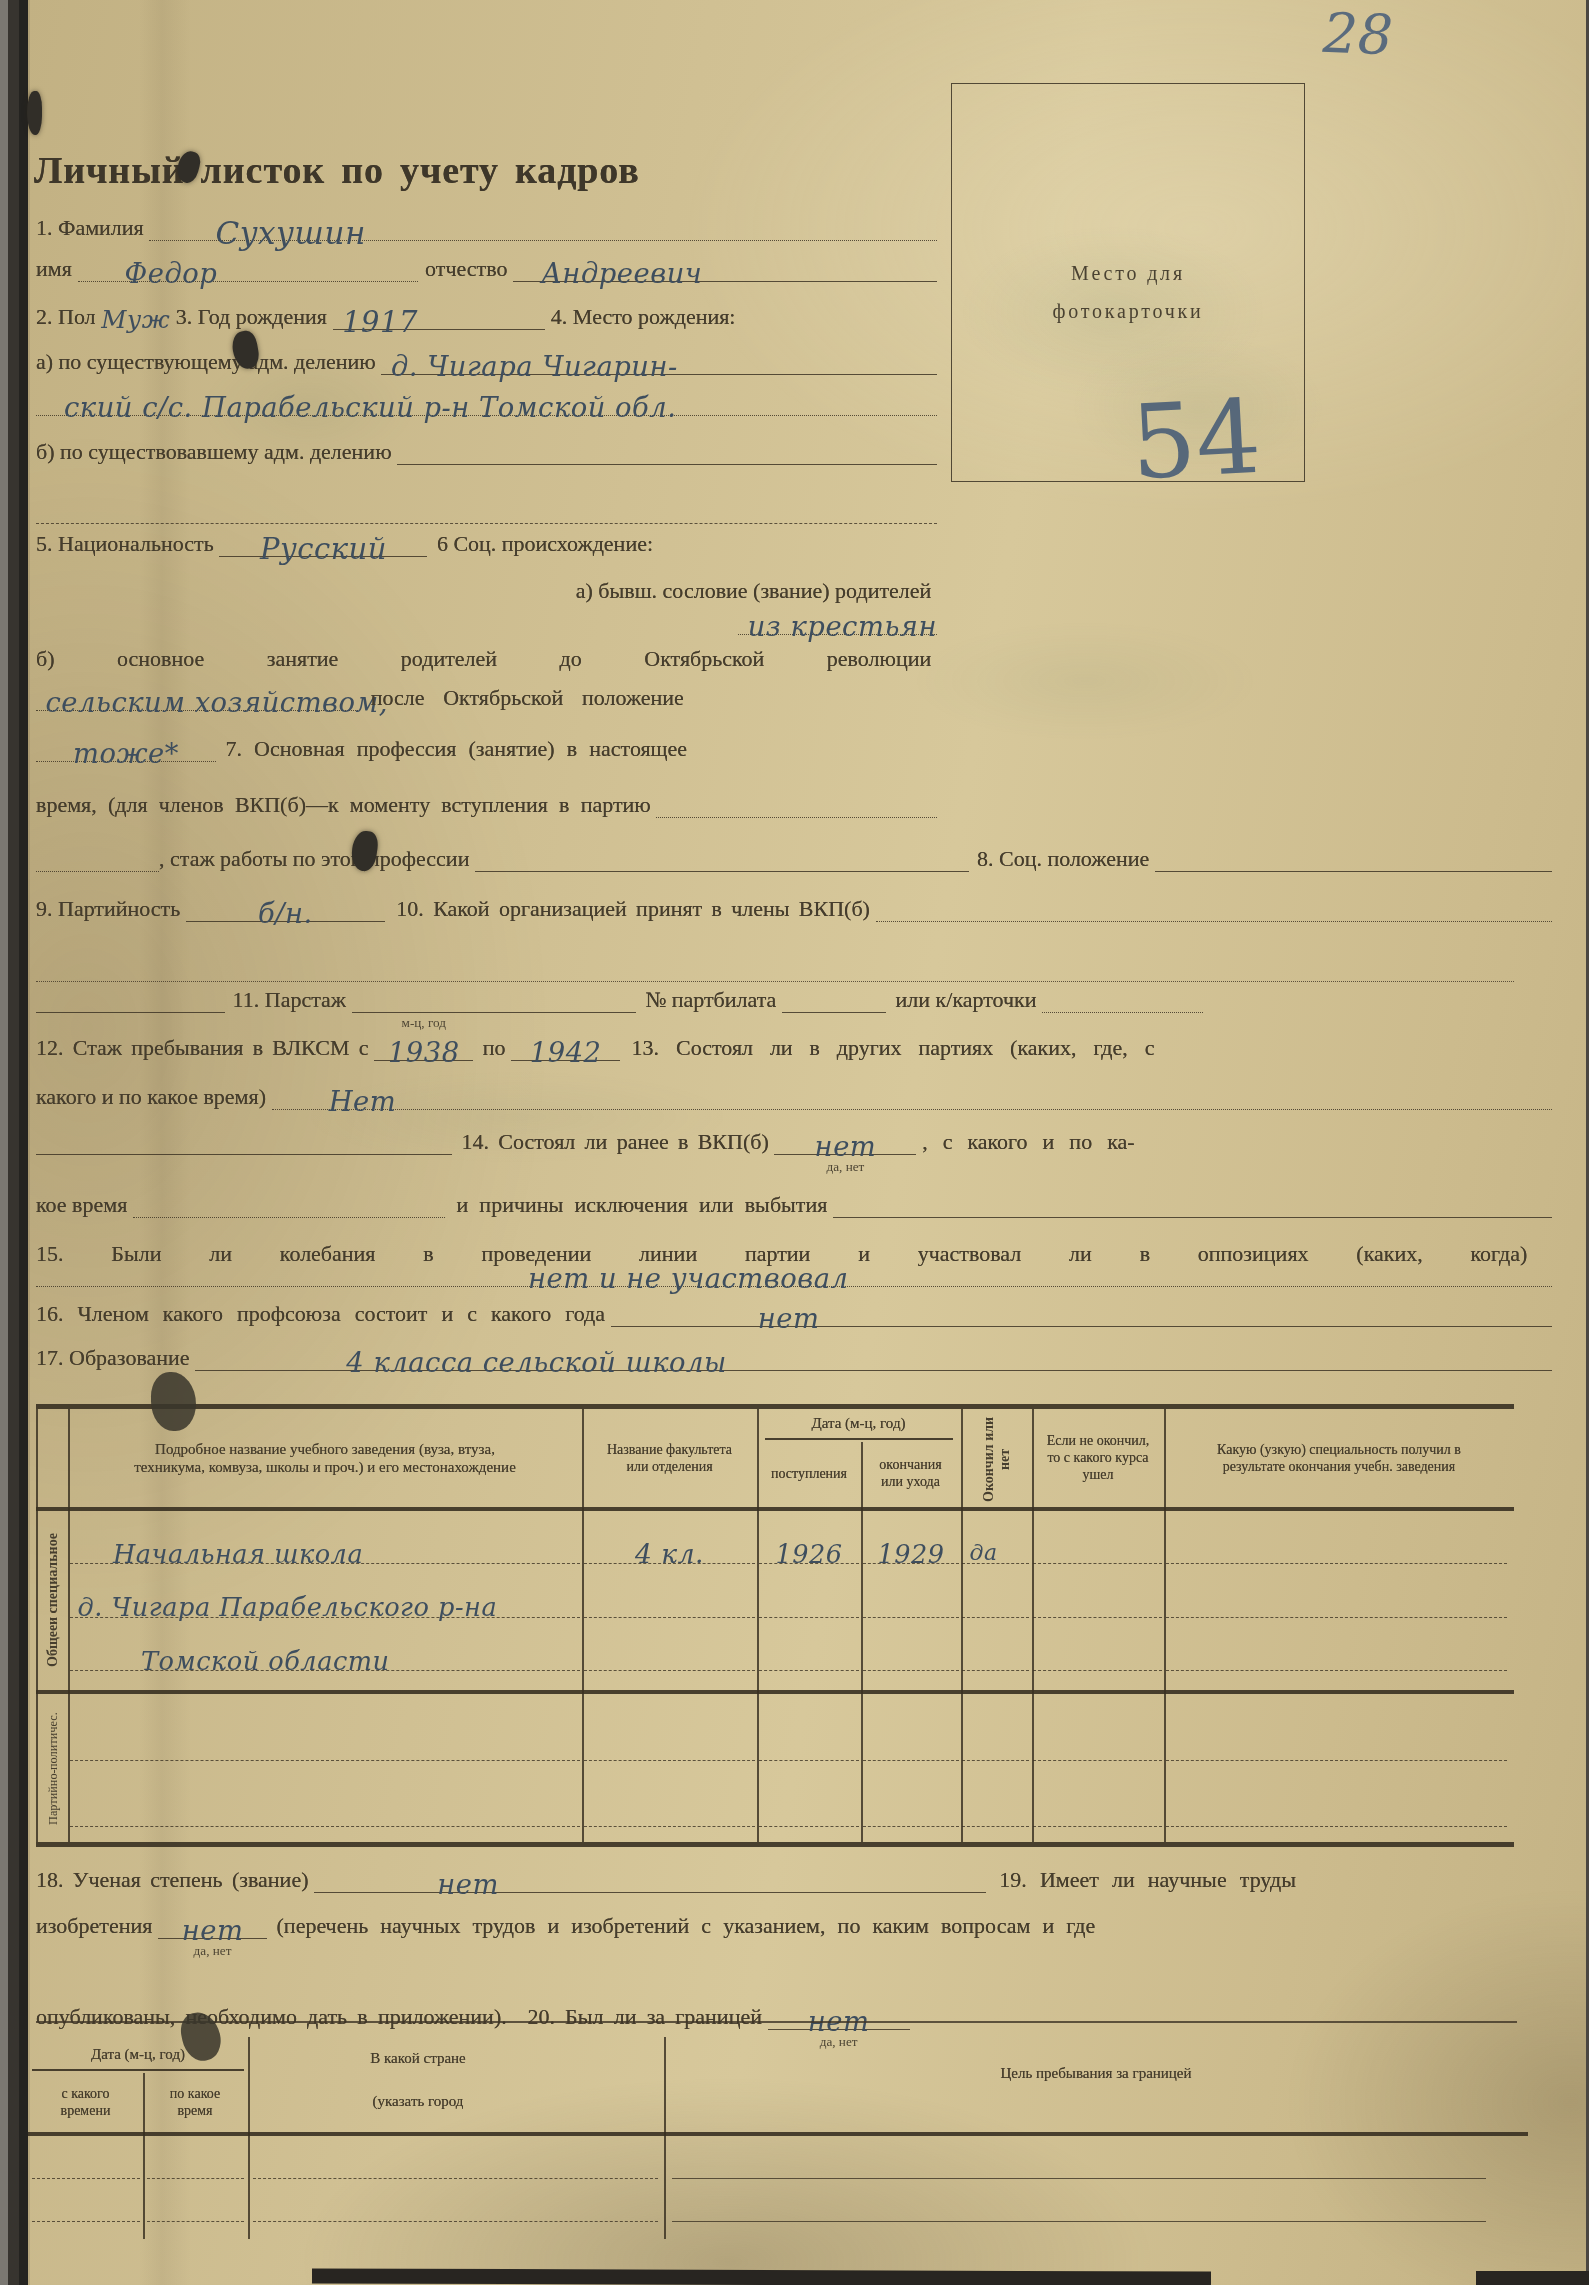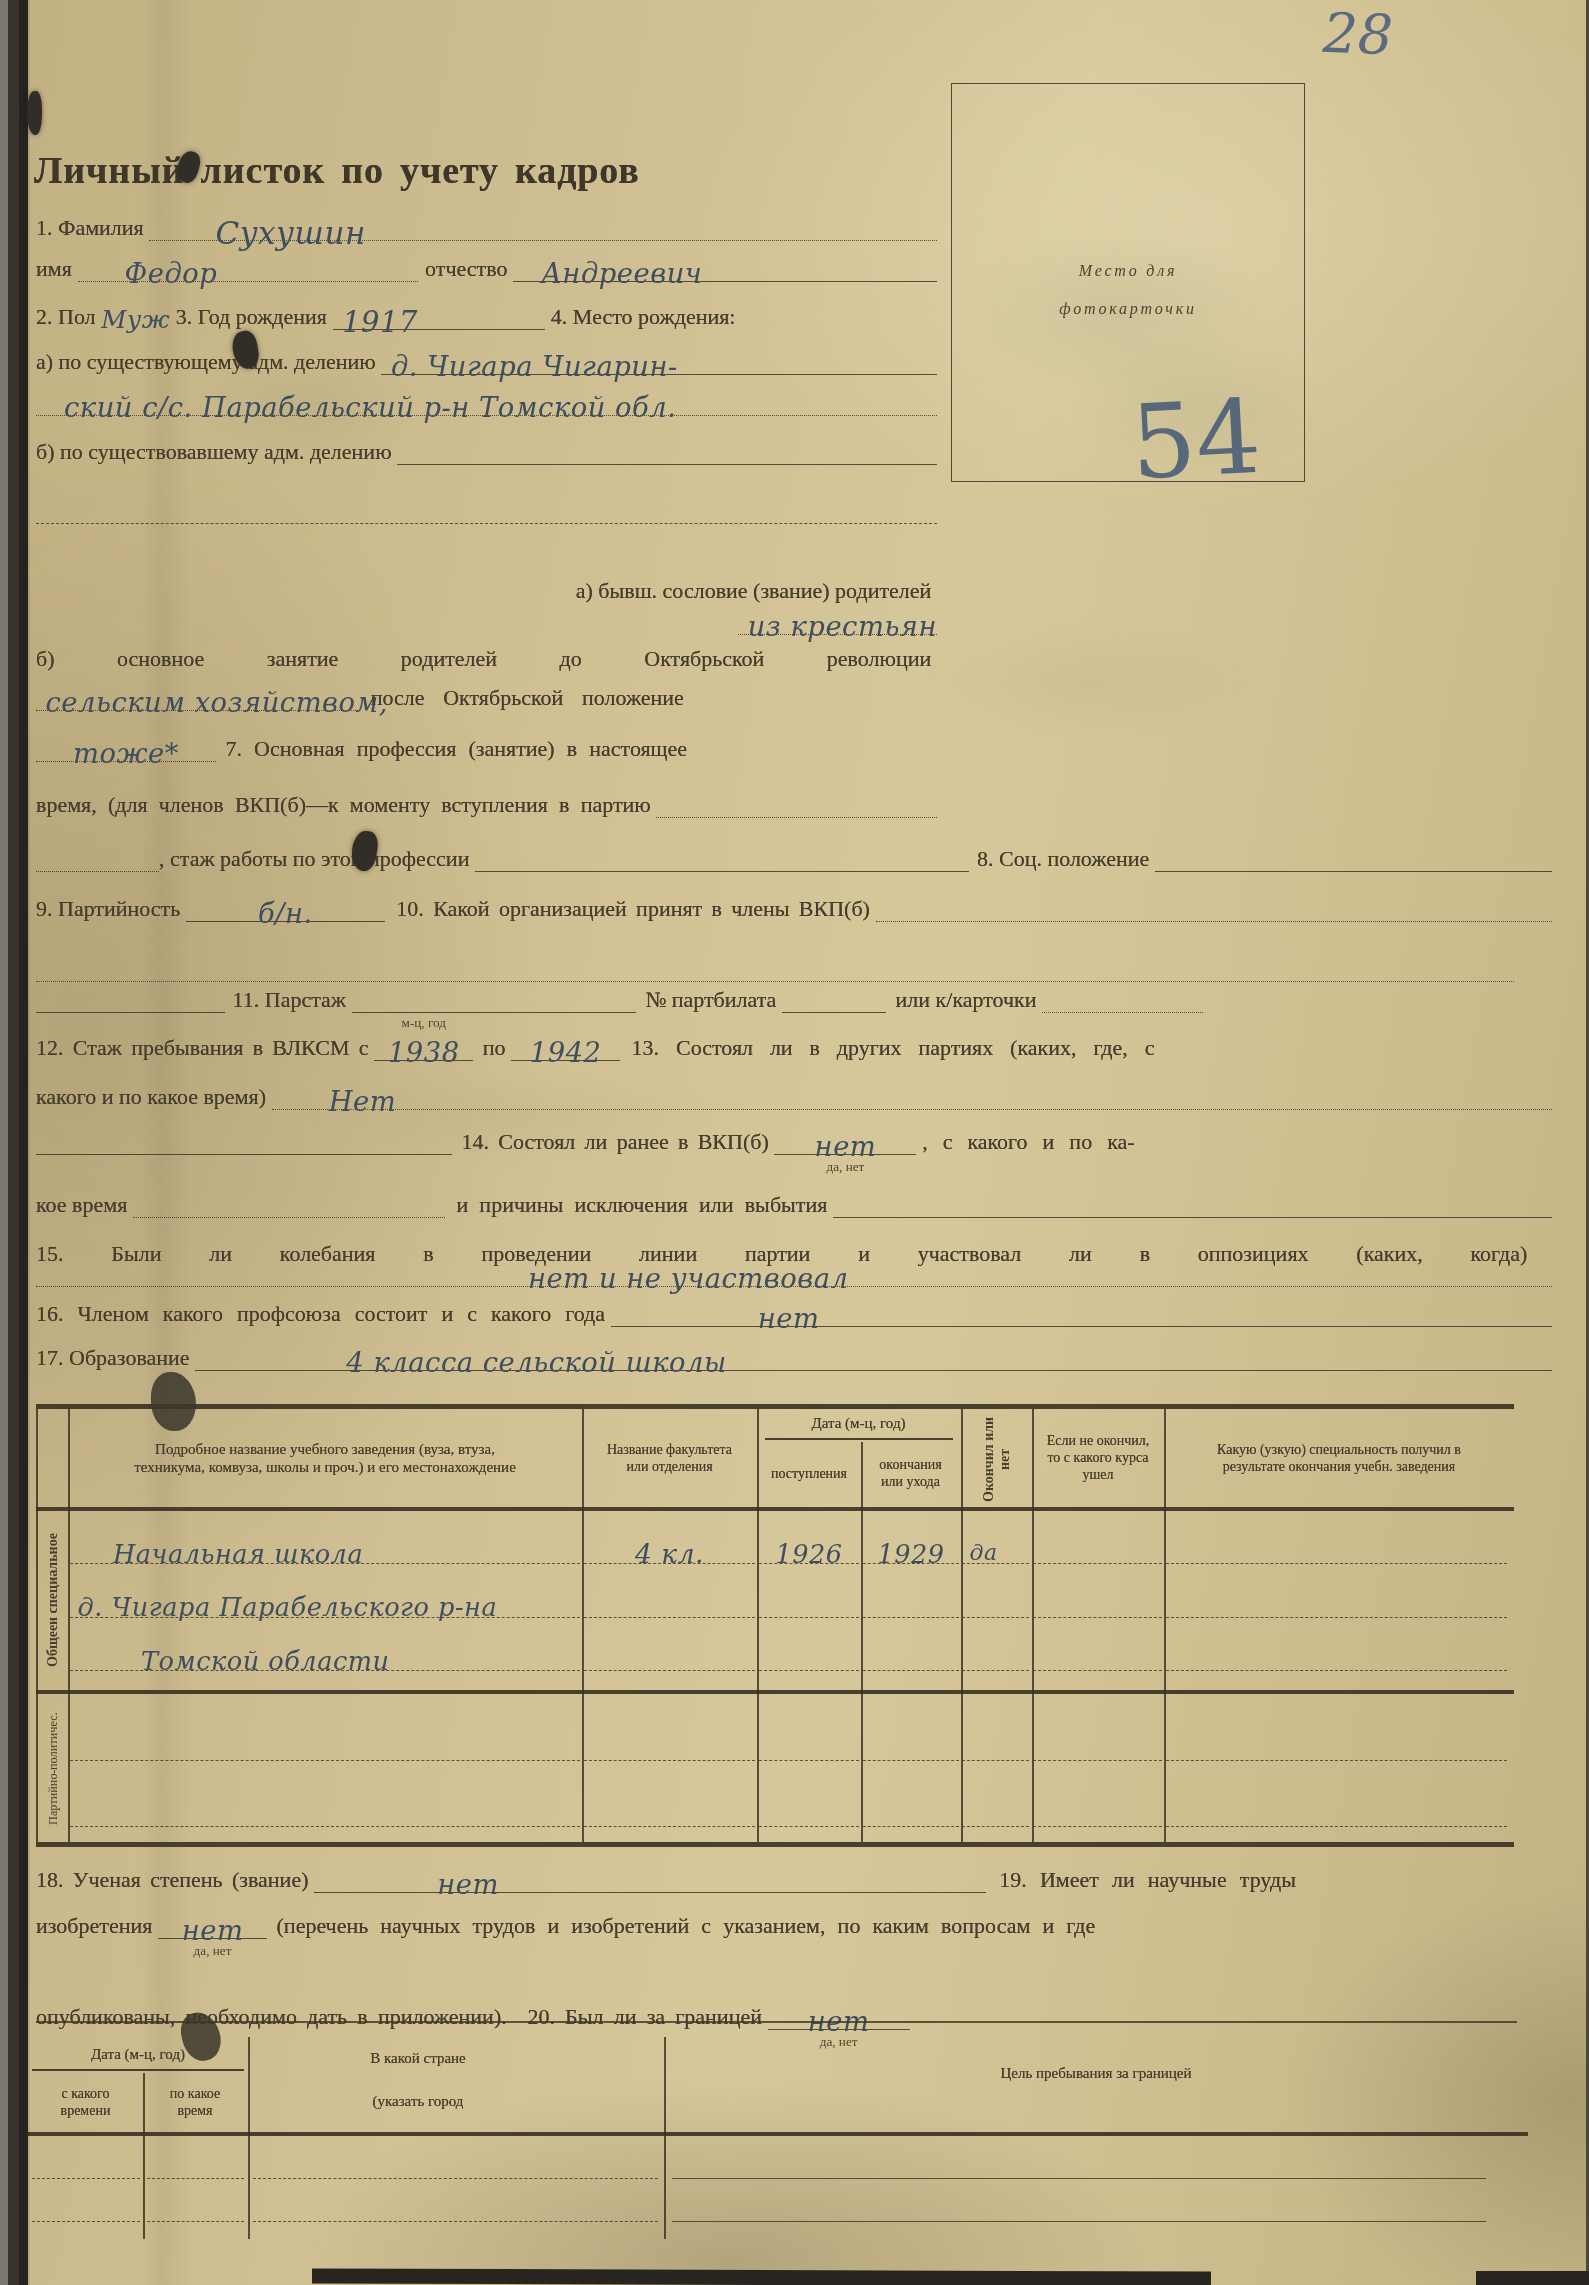--- a/index.html
+++ b/index.html
@@ -44,21 +44,21 @@
       font-size:14px;line-height:17px;text-shadow:0 0 0.5px rgba(70,58,38,.8);}
   .tcol{position:absolute;display:flex;flex-direction:column;}
   .tline{flex:1;display:flex;align-items:flex-end;justify-content:center;border-bottom:1.9px dashed rgba(60,51,36,.8);}
   .vlabel{position:absolute;writing-mode:vertical-rl;transform:rotate(180deg);display:flex;align-items:center;
       justify-content:center;font-weight:700;text-align:center;color:#463e2e;}
   .vlabel span{display:block;}
   .hole{position:absolute;background:#312e28;border-radius:55% 45% 50% 60%;box-shadow:0 0 5.7px rgba(40,35,25,.55);}
   .blot{position:absolute;background:#3a362c;border-radius:45% 60% 50% 55%;opacity:.85;}
   .strip{position:absolute;background:#282521;z-index:6;}
   .photo-box{position:absolute;border:1.9px solid rgba(58,49,35,.85);}
-  .photo-box .lbl{position:absolute;left:0;right:0;text-align:center;font-size:16px;letter-spacing:2.8px;color:#4a4232;font-style:italic;}
+  .photo-box .lbl{position:absolute;left:0;right:0;text-align:center;font-size:20px;letter-spacing:2.8px;color:#4a4232;}
   .bignum{position:absolute;font-family:"DejaVu Serif",serif;color:#4d6178;}
   .jst{word-spacing:7.6px;}
 </style>
 </head>
 <body>
 
 <div class="backing"></div>
 <div class="paper"></div>
 
 <div class="content">
@@ -115,20 +115,27 @@
       </span>
   </div>
 
   <div class="row" style="left:36px;top:434px;width:901px;">
     <span class="p">б) по существовавшему адм. делению</span>
     <span class="fill s"></span>
   </div>
 
   <div class="rule" style="left:36px;top:523px;width:901px;"></div>
 
+  <div class="row" style="left:36px;top:526px;width:901px;">
+    <span class="p">5. Национальность</span>
+    <span class="fill s" style="flex:0 0 208px;justify-content:center;">
+        <span class="hw" style="font-size:29px;">Русский</span>
+      </span>
+    <span class="p" style="padding-left:9.5px;">6 Соц. происхождение:</span>
+  </div>
 
   <div class="row" style="left:36px;top:579px;width:901px;flex-direction:column;">
     <span class="p">а) бывш. сословие (звание) родителей</span>
     <span class="fill" style="padding-left:9.5px;">
         <span class="hw">из крестьян</span>
       </span>
   </div>
 
   <div class="row jst" style="left:36px;top:647px;width:901px;">
     <span class="p" style="width:100%;text-align:justify;text-align-last:justify;">б) основное занятие родителей до Октябрьской революции</span>

